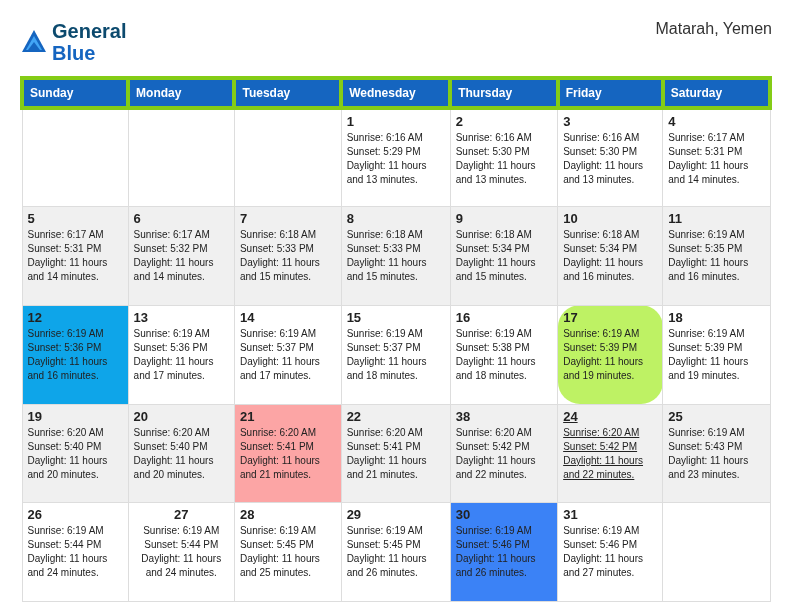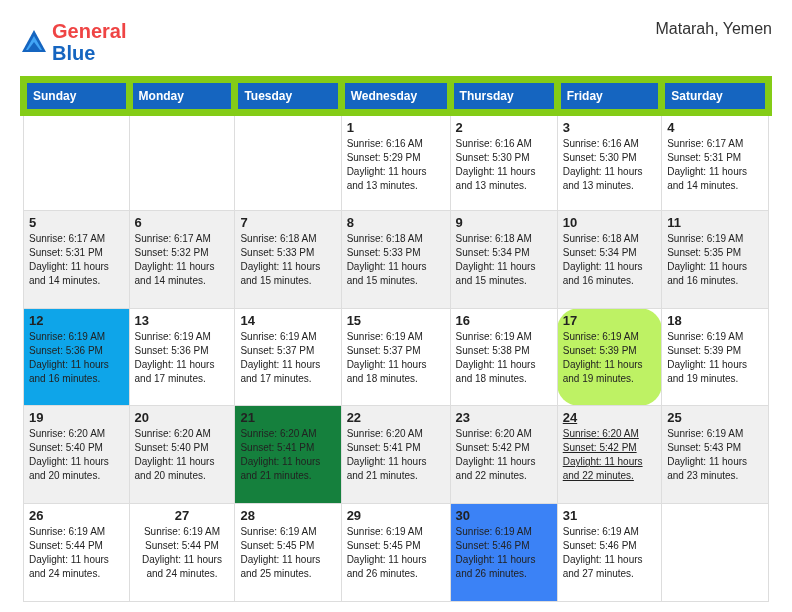--- a/index.html
+++ b/index.html
@@ -25,21 +25,21 @@
     }
     .logo {
       display: flex;
       align-items: center;
     }
     .logo-text {
       font-size: 20px;
       font-weight: bold;
       line-height: 1.1;
     }
-    .logo-general { color: #ef4444; margin-top: 20px; }
+    .logo-general { color: #0c4a6e; margin-top: 20px; }
     .logo-blue { color: #1565c0; }
     .logo-icon {
       width: 28px;
       height: 28px;
       margin-right: 4px;
     }
     .title-block {
       text-align: right;
     }
     .month-title {
@@ -56,21 +56,21 @@
       border-collapse: collapse;
       flex: 1;
     }
     .day-header {
       background-color: #1565c0;
       color: #fff;
       font-size: 12px;
       font-weight: bold;
       text-align: left;
       padding: 6px 6px;
-      border: 7px solid #84cc16;
+      border: 4px solid #84cc16;
     }
     .day-cell {
       vertical-align: top;
       padding: 4px 5px;
       border: 1px solid #ddd;
       font-size: 10.5px;
       color: #222;
       width: 113px;
       height: 88px;
       background: #fff;
@@ -266,36 +266,36 @@
 Daylight: 11 hours
 and 20 minutes.</div>
           </td>
           <td class="day-cell" style="background: rgb(240, 240, 240);">
             <div class="day-number">20</div>
             <div class="day-info">Sunrise: 6:20 AM
 Sunset: 5:40 PM
 Daylight: 11 hours
 and 20 minutes.</div>
           </td>
-          <td class="day-cell" style="background: #15803d;">
+          <td class="day-cell" style="background: #fca5a5;">
             <div class="day-number">21</div>
             <div class="day-info">Sunrise: 6:20 AM
 Sunset: 5:41 PM
 Daylight: 11 hours
 and 21 minutes.</div>
           </td>
           <td class="day-cell" style="background: rgb(240, 240, 240);">
             <div class="day-number">22</div>
             <div class="day-info">Sunrise: 6:20 AM
 Sunset: 5:41 PM
 Daylight: 11 hours
 and 21 minutes.</div>
           </td>
           <td class="day-cell" style="background: rgb(240, 240, 240);">
-            <div class="day-number">23</div>
+            <div class="day-number">38</div>
             <div class="day-info">Sunrise: 6:20 AM
 Sunset: 5:42 PM
 Daylight: 11 hours
 and 22 minutes.</div>
           </td>
           <td class="day-cell" style="background: rgb(240, 240, 240); text-decoration: underline;">
             <div class="day-number">24</div>
             <div class="day-info">Sunrise: 6:20 AM
 Sunset: 5:42 PM
 Daylight: 11 hours

